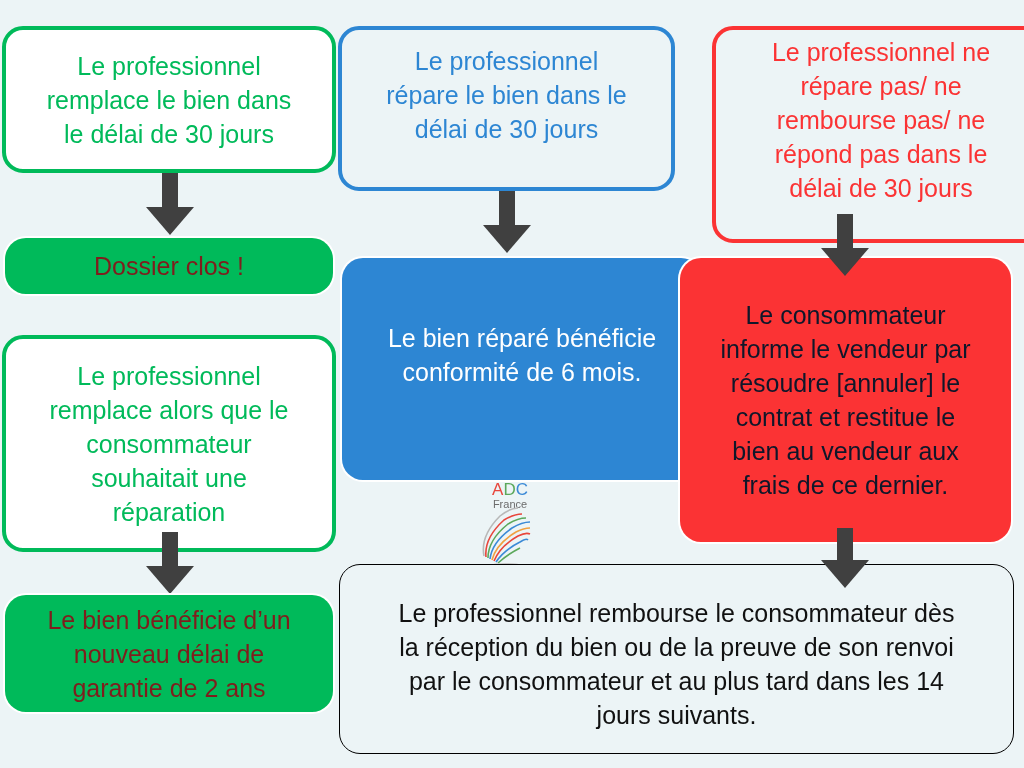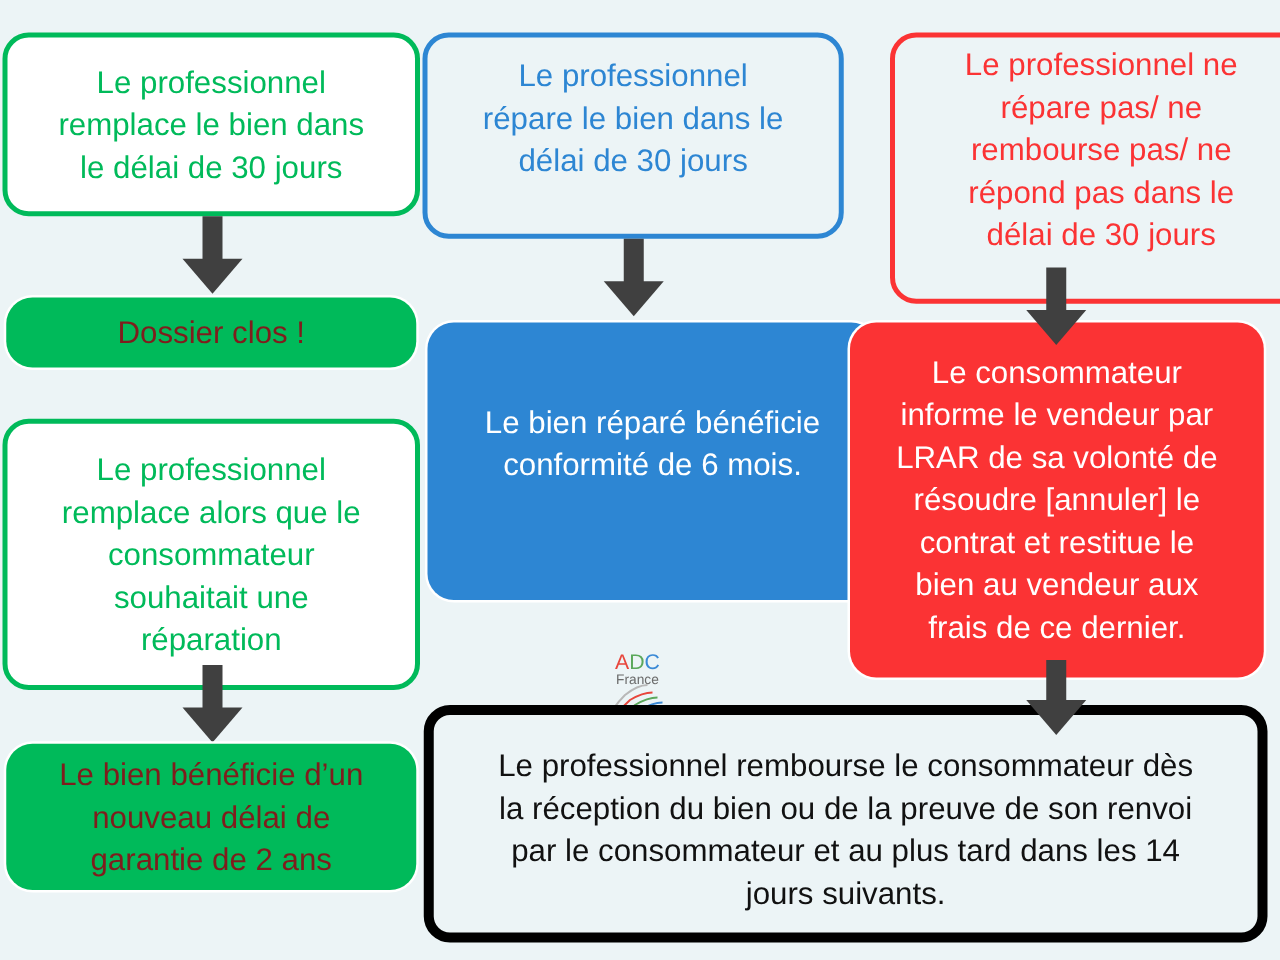--- a/index.html
+++ b/index.html
@@ -12,32 +12,32 @@
     .box {
       position: absolute; box-sizing: border-box;
       display: flex; align-items: center; justify-content: center;
       text-align: center; border-radius: 21px;
       font-size: 25px; line-height: 34px;
     }
     .box span { display: block; }
     .outline-green { border: 4px solid #00ba5a; background: #ffffff; color: #00ba5a; }
     .outline-blue  { border: 4px solid #2d86d3; background: #ecf4f6; color: #2d86d3; }
     .outline-red   { border: 4px solid #fb3334; background: #ecf4f6; color: #fb3334; margin-left: 36px; }
-    .outline-dark  { border: 8px solid #000000; background: #ecf4f6; color: #111111; }
+    .outline-dark  { border: 1px solid #000000; background: #ecf4f6; color: #111111; }
     .fill-green { background: #00ba5a; color: #7f1d1d; box-shadow: 0 0 0 2px #ffffff; }
     .fill-blue  { background: #2d86d3; color: #ffffff; box-shadow: 0 0 0 2px #ffffff; }
-    .fill-red   { background: #fb3334; color: #ffffff; box-shadow: 0 0 0 2px #ffffff; }
+    .fill-red   { background: #fb3334; color: #0f172a; box-shadow: 0 0 0 2px #ffffff; }
     .arrow { position: absolute; width: 48px; }
     .arrow .shaft { position: absolute; left: 16px; width: 16px; top: 0; background: #404040; }
     .arrow .head {
       position: absolute; left: 0; width: 0; height: 0;
       border-left: 24px solid transparent; border-right: 24px solid transparent;
       border-top: 28px solid #404040;
     }
-    .logo { position: absolute; left: 470px; y: 0; top: 478px; width: 80px; height: 90px; margin-top: 40px; }
+    .logo { position: absolute; left: 470px; y: 0; top: 478px; width: 80px; height: 90px; }
     .logo-text { position: absolute; left: 0; width: 80px; text-align: center; font-weight: normal; }
     .logo-adc { top: 2px; font-size: 17px; letter-spacing: 0; }
     .logo-adc .a { color: #e8463c; }
     .logo-adc .d { color: #5ba85b; }
     .logo-adc .c { color: #3b8ad6; }
     .logo-france { top: 20px; font-size: 11px; color: #6b6b6b; }
   </style>
 </head>
 <body>
 
@@ -128,21 +128,20 @@
     <span>rembourse pas/ ne</span>
     <span>répond pas dans le</span>
     <span>délai de 30 jours</span>
   </div>
 </div>
 
 <div class="box fill-red" style="left:680px; top:258px; width:331px; height:284px;">
   <div>
     <span>Le consommateur</span>
     <span>informe le vendeur par</span>
-    <span>LRAR de sa volonté de</span>
     <span>résoudre [annuler] le</span>
     <span>contrat et restitue le</span>
     <span>bien au vendeur aux</span>
     <span>frais de ce dernier.</span>
   </div>
 </div>
 
 <div class="arrow" style="left:821px; top:214px; height:62px;">
   <div class="shaft" style="height:36px;"></div>
     <div class="head" style="top:34px;"></div>

